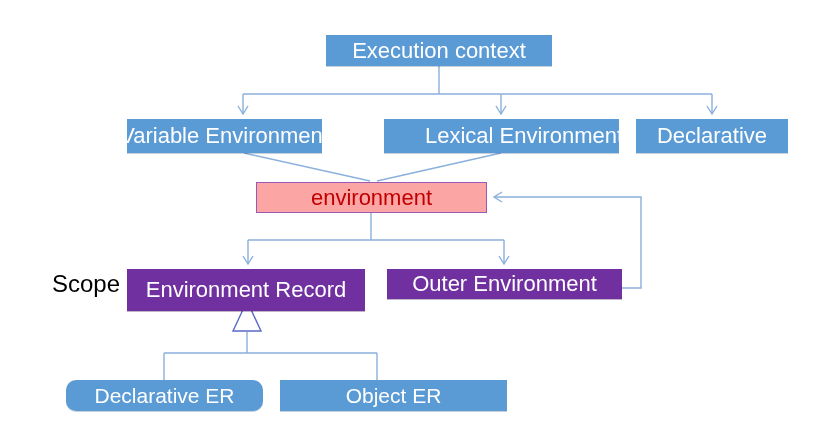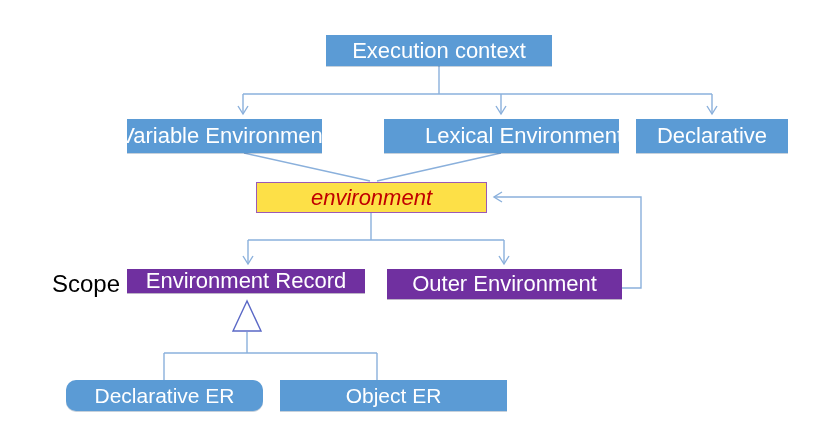--- a/index.html
+++ b/index.html
@@ -47,24 +47,23 @@
     background: var(--node-blue, #5B9BD5);
     color: var(--node-text, #fff);
     box-shadow: 0 1px 0 rgba(30, 70, 110, 0.25);
   }
   .node.purple {
     background: var(--node-purple, #7030A0);
     color: var(--node-text, #fff);
     box-shadow: 0 1px 0 rgba(40, 10, 70, 0.3);
   }
   .node.outline {
-    background: #fde047;
+    background: #fca5a5;
     border: 1.6px solid var(--env-border, #9B59B6);
     color: var(--env-text, #C00000);
-    font-style: italic;
   }
   .side-label {
     position: absolute;
     color: var(--scope-text, #000);
     font-size: 24px;
     line-height: 1;
     display: flex;
     align-items: center;
   }
 </style>
@@ -108,21 +107,21 @@
   <div class="node blue" style="left:127px; top:119px; width:195px; height:34px;">Variable Environment</div>
 
   <div class="node blue" style="left:384px; top:119px; width:235px; height:34px;padding-left:45px;">Lexical Environment</div>
 
   <div class="node blue" style="left:636px; top:119px; width:152px; height:34px;">Declarative</div>
 
   <div class="node outline" style="left:256px; top:182px; width:231px; height:31px;">environment</div>
 
   <div class="side-label" style="left:52px; top:269px; height:30px;text-align:center;">Scope</div>
 
-  <div class="node purple" style="left:127px; top:269px; width:238px; height:24px;">Environment Record</div>
+  <div class="node purple" style="left:127px; top:269px; width:238px; height:42px;">Environment Record</div>
 
   <div class="node purple" style="left:387px; top:269px; width:235px; height:30px;">Outer Environment</div>
 
   <div class="node blue" style="left:66px; top:380px; width:197px; height:31px; font-size:21px;border-radius:10px;">Declarative ER</div>
 
   <div class="node blue" style="left:280px; top:380px; width:227px; height:31px; font-size:21px;">Object ER</div>
 
 </div>
 
 </body></html>

